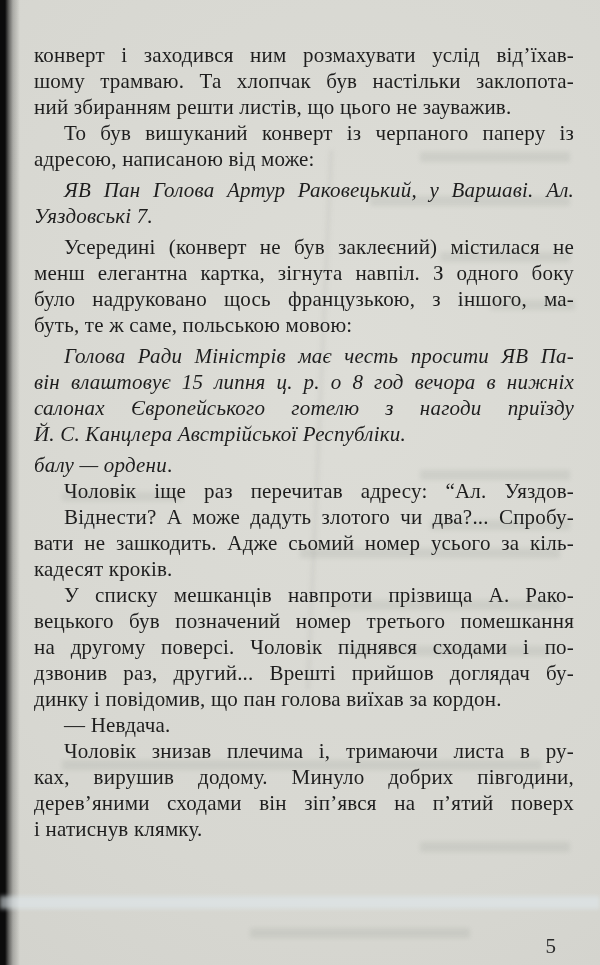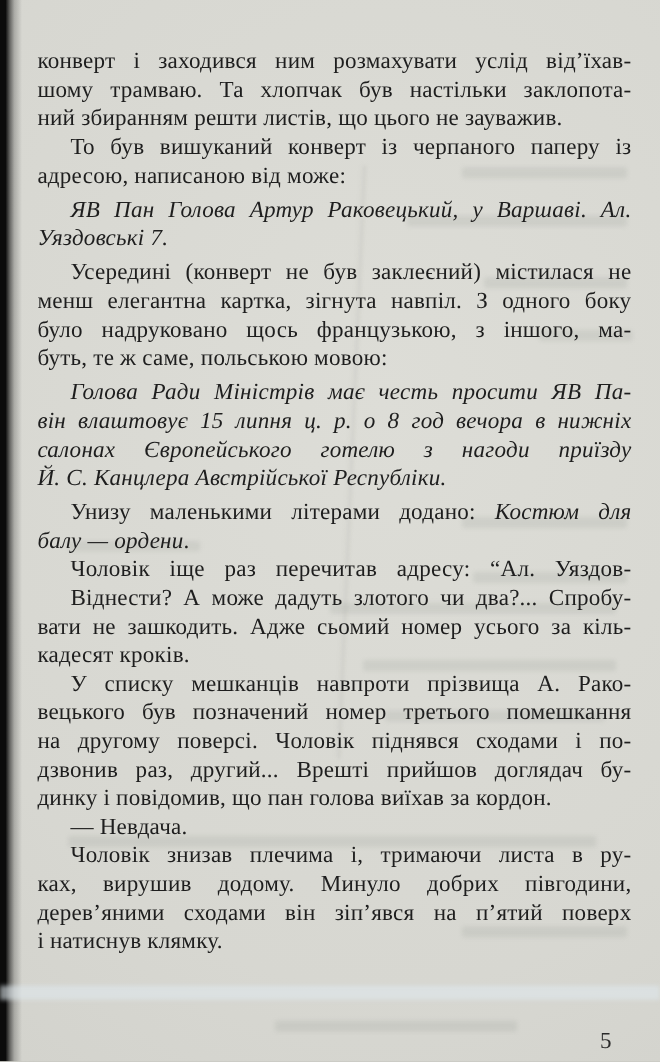--- a/index.html
+++ b/index.html
@@ -95,21 +95,20 @@
         <div class="line"><span>було надруковано щось французькою, з іншого, ма-</span></div>
         <div class="line last"><span>буть, те ж саме, польською мовою:</span></div>
       </div>
       <div class="paragraph quote">
         <div class="line indent"><span class="italic">Голова Ради Міністрів має честь просити ЯВ Па-</span></div>
         <div class="line"><span class="italic">він влаштовує 15 липня ц. р. о 8 год вечора в нижніх</span></div>
         <div class="line"><span class="italic">салонах Європейського готелю з нагоди приїзду</span></div>
         <div class="line last"><span class="italic">Й. С. Канцлера Австрійської Республіки.</span></div>
       </div>
       <div class="paragraph">
-        <div class="line indent"><span>Унизу маленькими літерами додано: </span><span class="italic">Костюм для</span></div>
         <div class="line last"><span class="italic">балу — ордени</span><span>.</span></div>
       </div>
       <div class="paragraph">
         <div class="line indent"><span>Чоловік іще раз перечитав адресу: “Ал. Уяздов-</span></div>
       </div>
       <div class="paragraph">
         <div class="line indent"><span>Віднести? А може дадуть злотого чи два?... Спробу-</span></div>
         <div class="line"><span>вати не зашкодить. Адже сьомий номер усього за кіль-</span></div>
         <div class="line last"><span>кадесят кроків.</span></div>
       </div>

